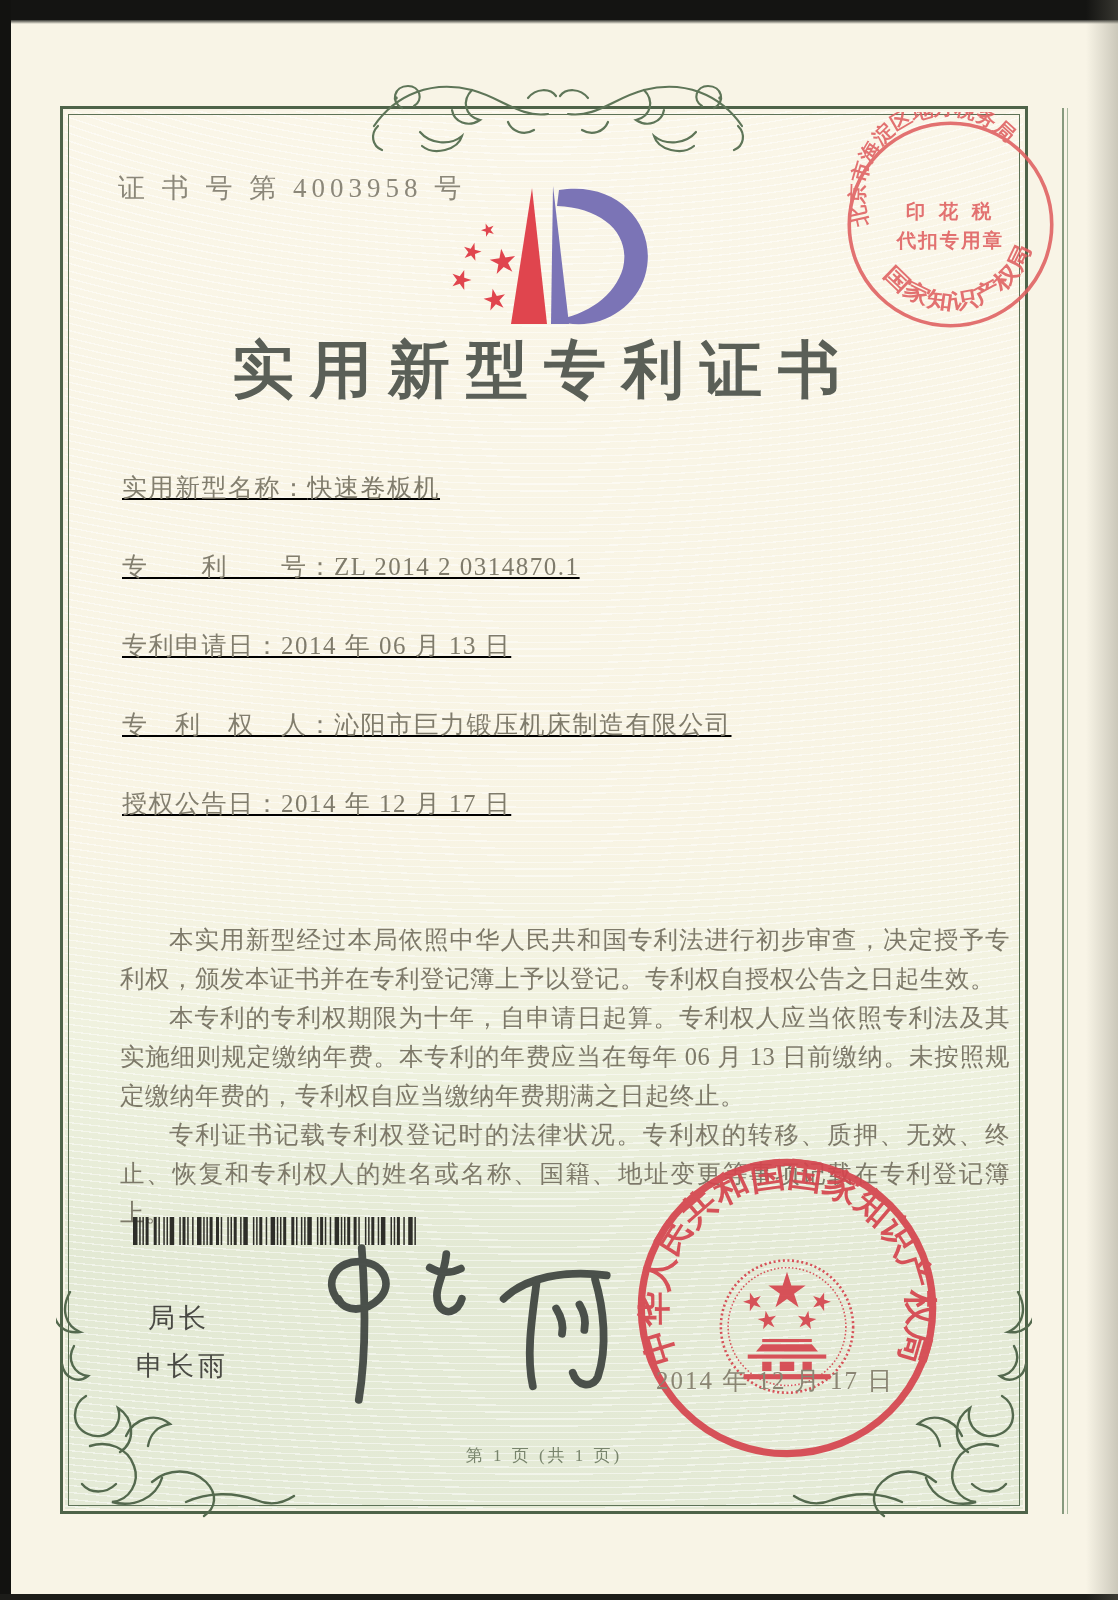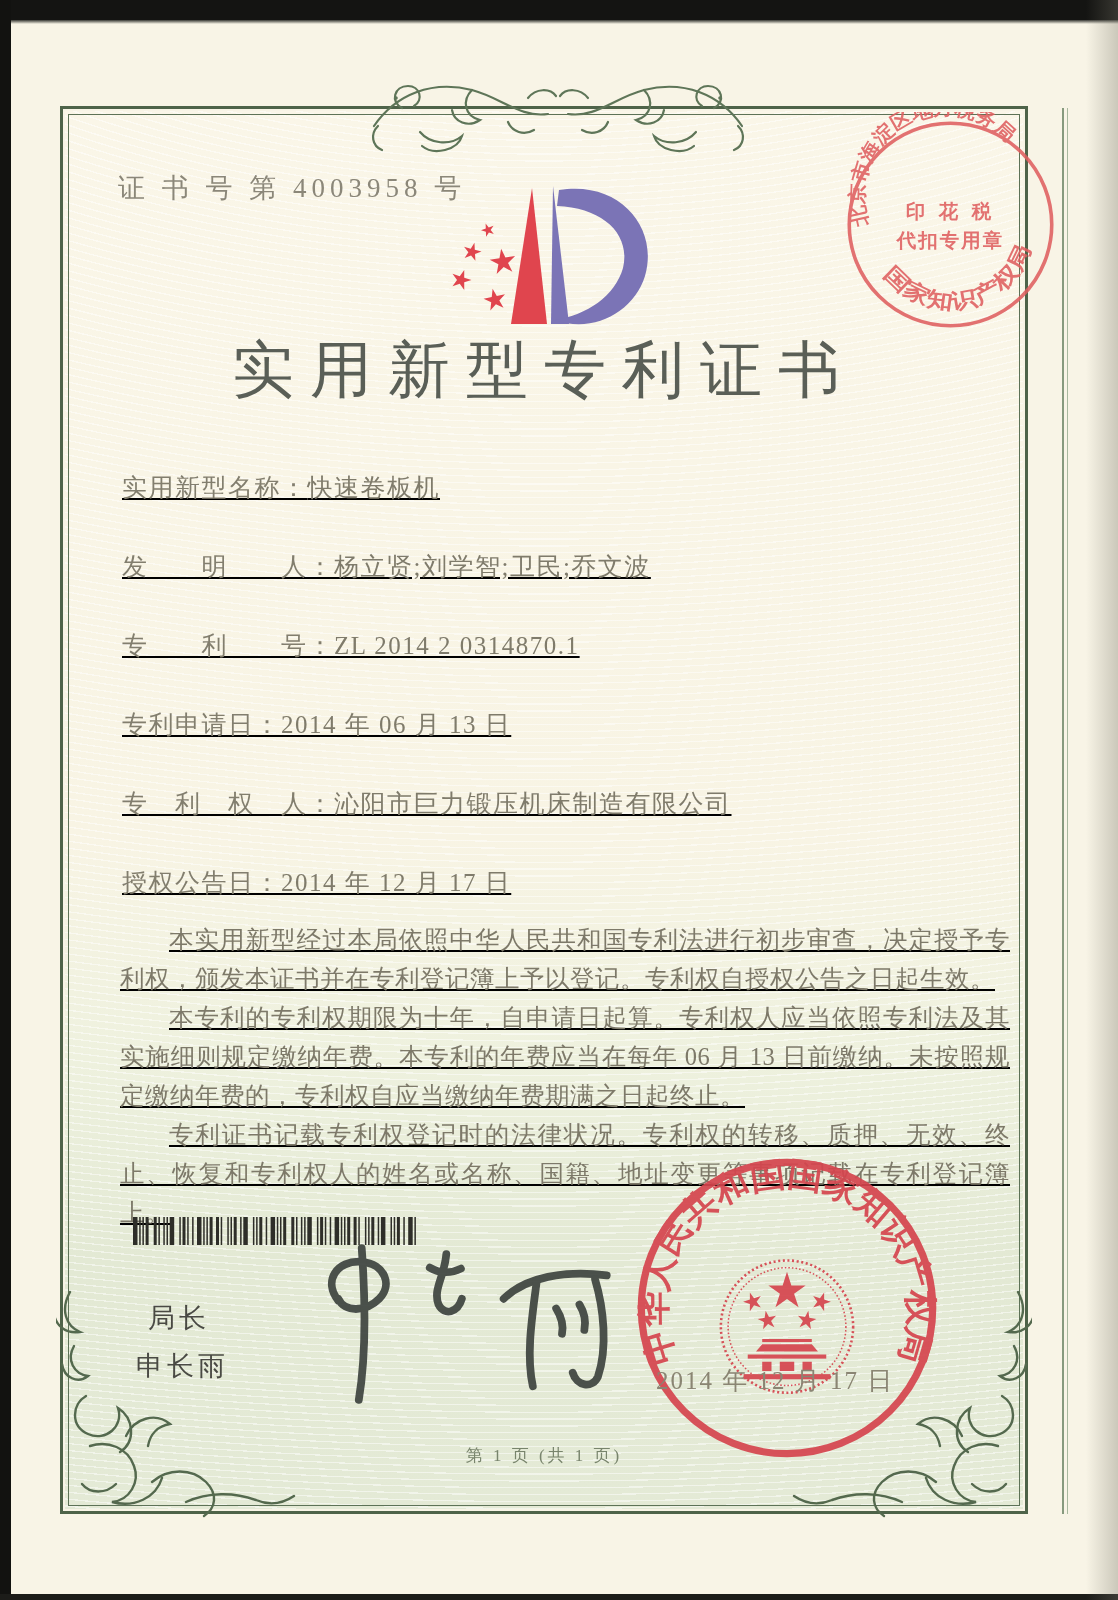--- a/index.html
+++ b/index.html
@@ -19,27 +19,27 @@
   .frame{left:60px;top:106px;width:968px;height:1408px;box-sizing:border-box;
          border:3px solid #4e6349;z-index:1;}
   .frame-inner{position:absolute;left:5px;top:5px;right:5px;bottom:5px;border:1px solid #5d7257;}
   .interior{position:absolute;left:2px;top:2px;right:2px;bottom:2px;
      background:
        repeating-radial-gradient(1600px 1000px at 50% -520px,
           rgba(255,255,255,0) 0 9px, rgba(255,255,255,.5) 9px 11px),
        linear-gradient(#faf6e8 0%,#f8f4e4 52%,#eef1de 68%,#e3e9d4 82%,#e4ead6 100%);}
   
   .cert-no{left:118px;top:170px;font-size:27px;letter-spacing:5px;color:#8b8779;z-index:3;font-family:Liberation Serif, serif;}
-  .title{left:60px;top:328px;width:968px;text-align:center;font-size:62px;font-weight:400;
+  .title{left:60px;top:328px;width:968px;text-align:center;font-size:62px;font-weight:700;
          letter-spacing:16px;color:#5a5f57;z-index:3;}
   .fields{left:122px;top:474px;width:820px;display:flex;flex-direction:column;gap:51px;z-index:3;text-decoration:underline;}
   .field-row{font-size:25px;color:#827e6e;letter-spacing:1.5px;white-space:nowrap;line-height:28px;}
   .field-row .lbl{color:#827e6e;}
   .field-row .val{color:#7f7b6b;}
-  .paras{left:120px;top:920px;width:890px;z-index:3;text-decoration:underline;}
+  .paras{left:120px;top:920px;width:890px;z-index:3;}
   .paras p{margin:0;font-size:24.5px;line-height:39px;color:#7d7969;letter-spacing:.5px;
            text-align:justify;text-indent:2em;}
   .footer{left:60px;top:1444px;width:968px;text-align:center;font-size:17px;
           letter-spacing:3px;color:#78846c;z-index:3;}
   .signoff-title{left:136px;top:1300px;font-size:27px;letter-spacing:4px;color:#4a4a44;
           font-family:Liberation Serif, serif;z-index:4;margin-left:12px;}
   .signoff-name{left:136px;top:1348px;font-size:27px;letter-spacing:4px;color:#4a4a44;
           font-family:"Liberation Sans","DejaVu Sans",sans-serif;z-index:4;}
   .seal-date{left:656px;top:1364px;font-size:25px;letter-spacing:2px;color:#8a8573;z-index:6;}
   .svg-abs{position:absolute;z-index:2;}
@@ -110,23 +110,20 @@
     </g>
   </svg>
 
   <div class="abs cert-no">证 书 号 第 4003958 号</div>
 
   <div class="abs title">实用新型专利证书</div>
 
   <div class="abs fields">
     <div class="field-row">
       <span class="lbl">实用新型名称：</span><span class="val">快速卷板机</span>
-    </div>
-    <div class="field-row">
-      <span class="lbl">发　　明　　人：</span><span class="val">杨立贤;刘学智;卫民;乔文波</span>
     </div>
     <div class="field-row">
       <span class="lbl">专　　利　　号：</span><span class="val">ZL 2014 2 0314870.1</span>
     </div>
     <div class="field-row">
       <span class="lbl">专利申请日：</span><span class="val">2014 年 06 月 13 日</span>
     </div>
     <div class="field-row">
       <span class="lbl">专　利　权　人：</span><span class="val">沁阳市巨力锻压机床制造有限公司</span>
     </div>

